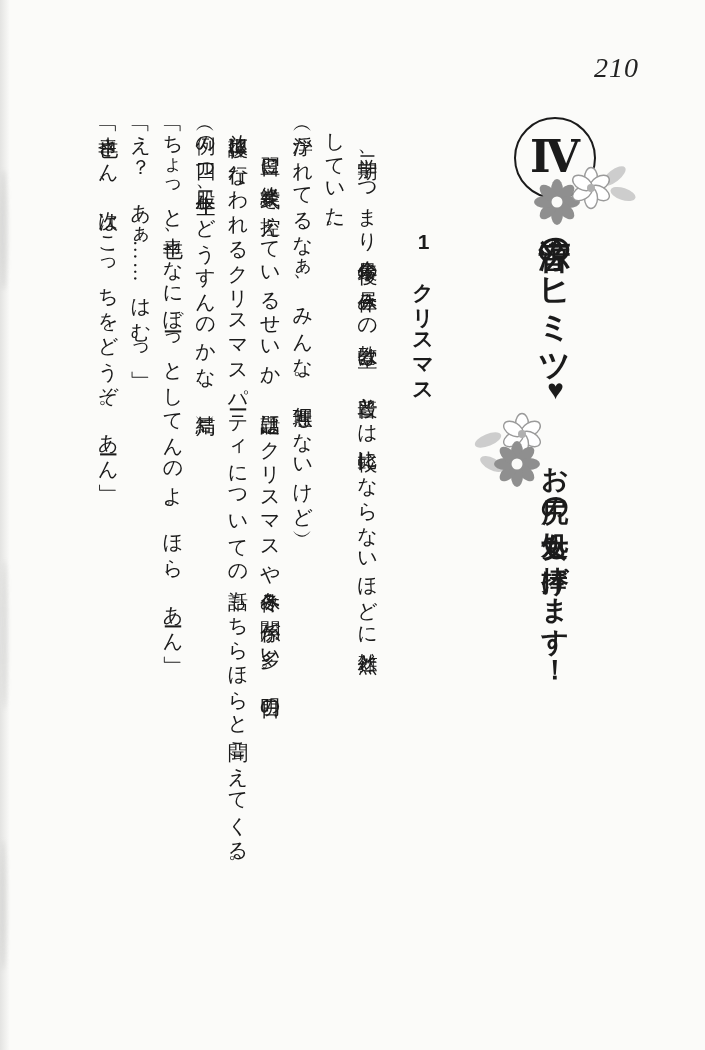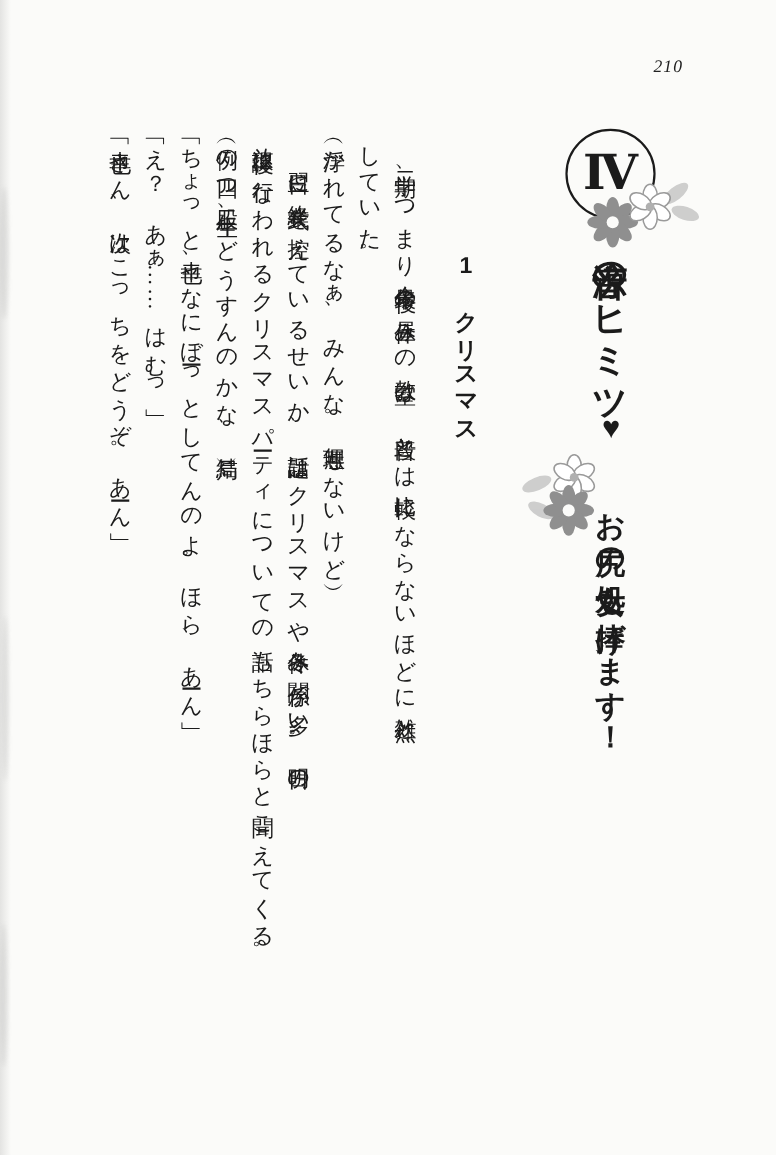--- a/index.html
+++ b/index.html
@@ -13,21 +13,21 @@
   
   .edge-shade{
     position:absolute;left:0;top:0;width:10px;height:1050px;
     background:linear-gradient(to right, rgba(120,120,120,.18), rgba(120,120,120,0));
     pointer-events:none;
   }
   .smudge{position:absolute;background:rgba(130,130,130,.15);border-radius:50%;filter:blur(2px);}
 
   .page-number{
     position:absolute;left:594px;top:52px;
-    font-style:italic;font-size:16px;letter-spacing:1px;color:#222;
+    font-style:italic;font-size:28px;letter-spacing:1px;color:#222;
   }
 
   
   .chapter-circle{
     position:absolute;left:514px;top:117px;width:78px;height:78px;
     border:2px solid #1b1b1b;border-radius:50%;
     display:flex;align-items:center;justify-content:center;
     background:transparent;
   }
   .chapter-circle span{

